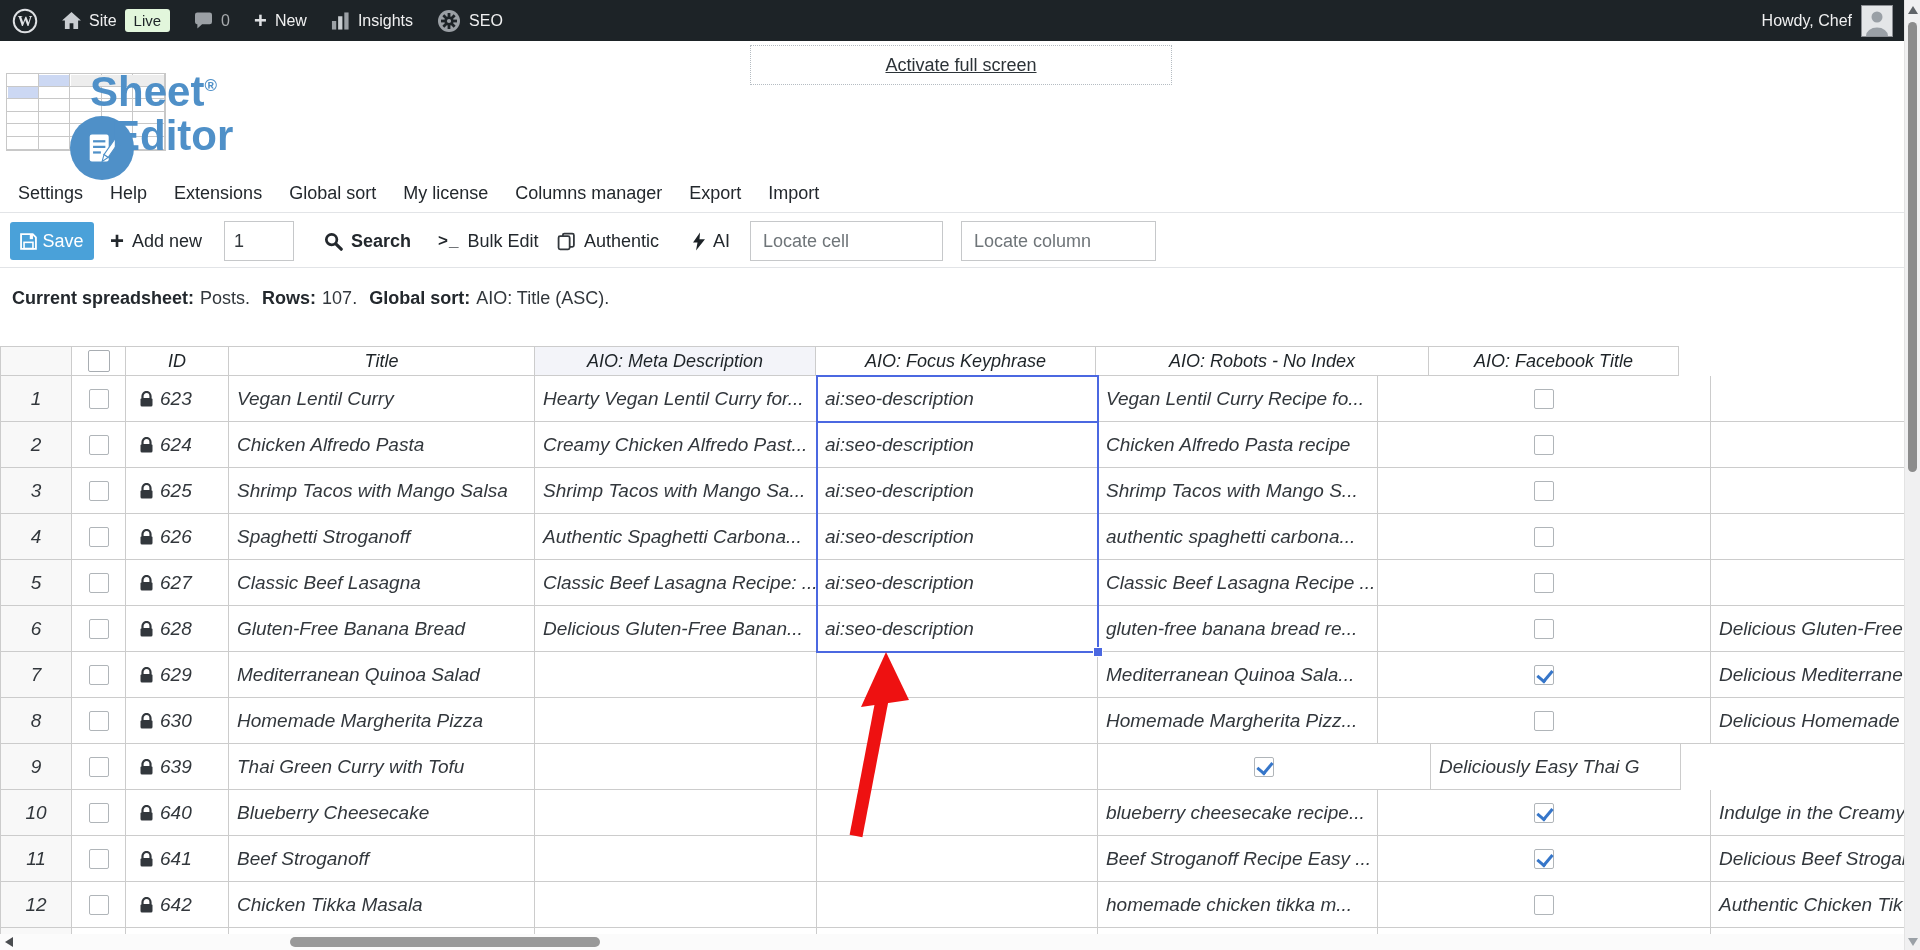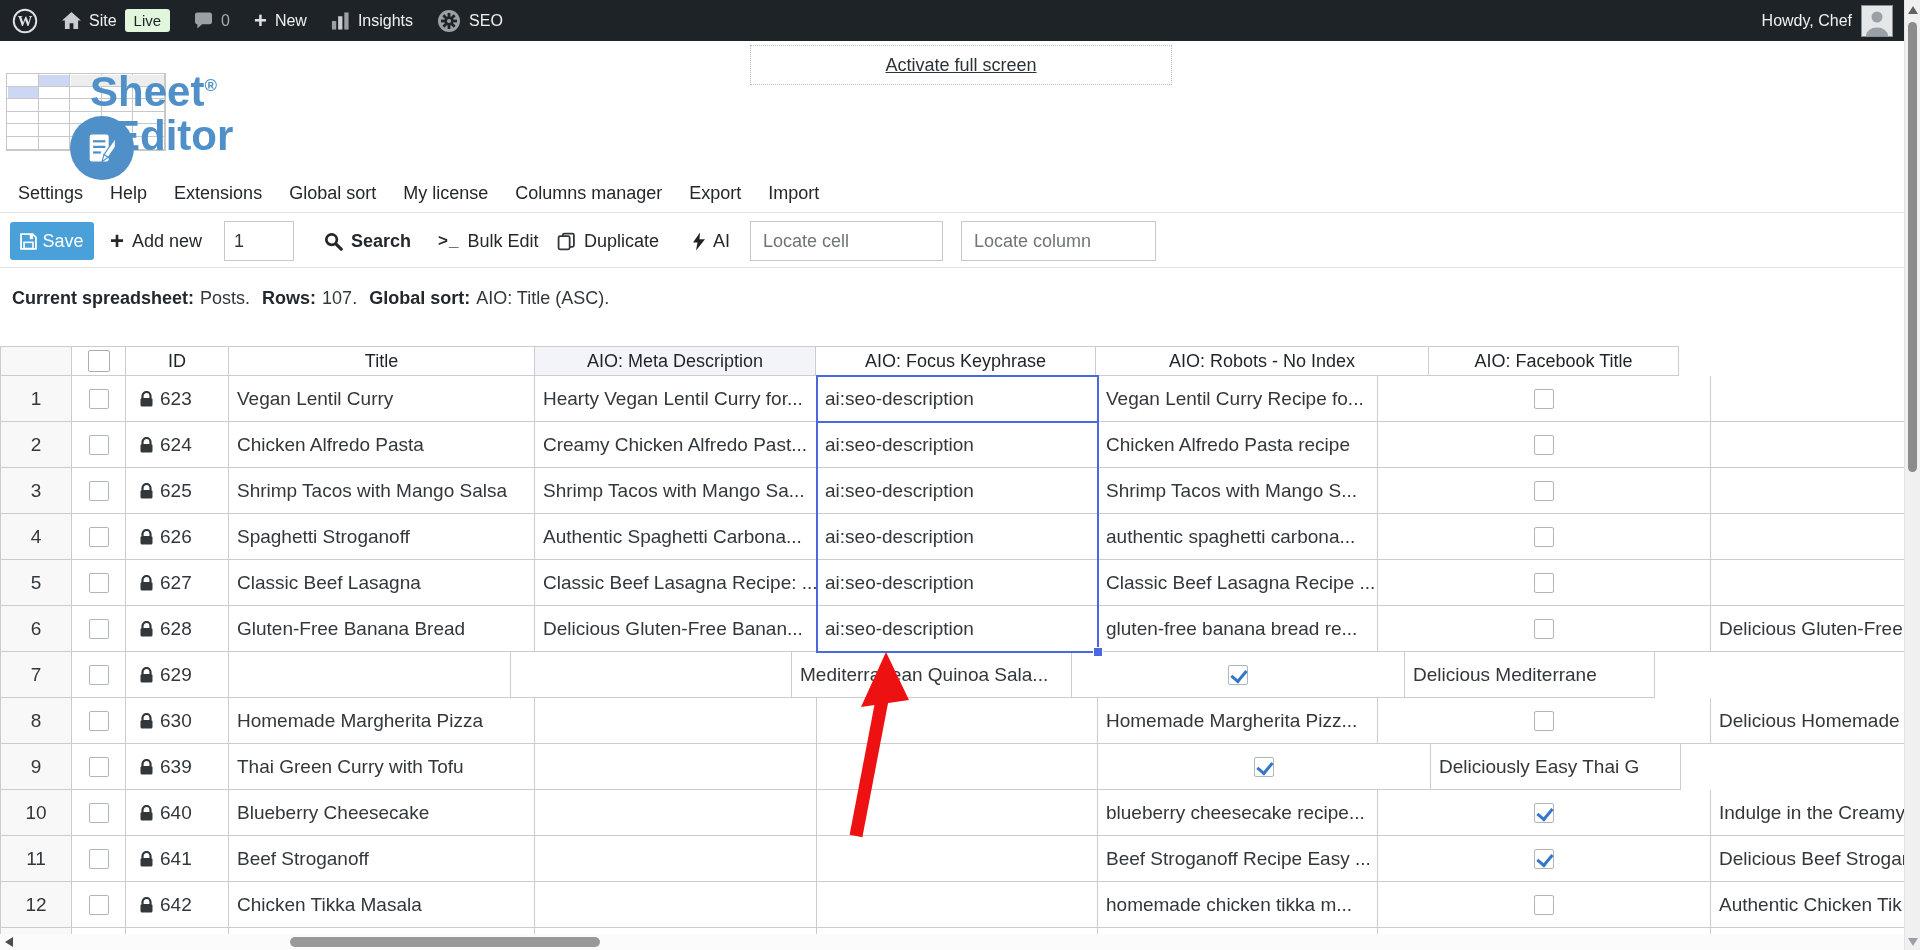--- a/index.html
+++ b/index.html
@@ -48,21 +48,21 @@
           padding:0 12px 0 12px;font-family:inherit;color:#32373c;}
   .locate::placeholder{color:#6f7579;opacity:1;}
   .plus-glyph{font-size:24px;font-weight:bold;line-height:20px;}
   .term-glyph{font-size:17px;font-weight:bold;letter-spacing:1px;}
   
   .statusline{position:absolute;left:12px;top:288px;font-size:18px;color:#32373c;z-index:5;}
   .statusline b{color:#23282d;}
   .sv{margin:0 12px 0 6px;}
   
   .sheet{position:absolute;left:0;top:346px;width:1904px;height:588px;overflow:hidden;z-index:1;}
-  .hrow,.trow{display:flex;}
+  .hrow,.trow{display:flex;font-style:italic;}
   .hcell{box-sizing:border-box;flex:none;height:30px;border:0 solid #ccc;border-width:1px 1px 1px 0;background:#fff;
          display:flex;align-items:center;justify-content:center;font-size:18px;color:#1d2327;overflow:hidden;white-space:nowrap;}
   .hcell:first-child{border-left-width:1px;}
   .numh{background:#f8f8f8;}
   .selh{background:#f3f4f9;}
   .trow .cell{box-sizing:border-box;flex:none;height:46px;border:0 solid #ccc;border-width:0 1px 1px 0;background:#fff;
         display:flex;align-items:center;font-size:19px;color:#32373c;padding:0 8px;overflow:hidden;white-space:nowrap;}
   .trow .cell:first-child{border-left-width:1px;}
   .cell.num{justify-content:center;background:#f8f8f8;padding:0;}
   .cell.cbc{justify-content:center;padding:0;}
@@ -221,21 +221,21 @@
   </span>
   <span class="tb" style="left:438px;">
     <span class="term-glyph">&gt;_</span>
     <span>Bulk Edit</span>
   </span>
   <span class="tb" style="left:557px;">
     <svg width="19" height="19" viewBox="0 0 18 18">
       <rect x="5.5" y="1.5" width="10.5" height="12.5" rx="1.5" fill="#fff" stroke="#32373c" stroke-width="1.7"></rect>
       <rect x="1.5" y="4" width="10.5" height="12.5" rx="1.5" fill="#fff" stroke="#32373c" stroke-width="1.7"></rect>
     </svg>
-    <span>Duplicate</span>
+    <span>Authentic</span>
   </span>
   <span class="tb" style="left:693px;">
     <svg width="12" height="19" viewBox="0 0 12 18">
       <polygon points="7,0 0,10 4.5,10 3,18 12,6.8 6.5,6.8" fill="#1d2327"></polygon>
     </svg>
     <span>AI</span>
   </span>
   <input class="locate" style="left: 750px; width: 193px;" placeholder="Locate cell">
   <input class="locate" style="left: 961px; width: 195px;" placeholder="Locate column">
 </div>
@@ -388,20 +388,21 @@
       <div class="cell cbc" style="width:54px">
         <span class="cb"></span>
       </div>
       <div class="cell idc" style="width:103px">
         <svg class="lock" width="13" height="16" viewBox="0 0 13 16">
           <path d="M2.5 7V5a4 4 0 0 1 8 0v2" fill="none" stroke="#32373c" stroke-width="2.2"></path>
           <rect x="0.5" y="7" width="12" height="8.5" rx="1.5" fill="#32373c"></rect>
         </svg>
         <span>629</span>
       </div>
+      <div class="cell" style="width:306px">Mediterranean Quinoa Salad</div>
       <div class="cell" style="width:282px"></div>
       <div class="cell" style="width:281px"></div>
       <div class="cell" style="width:280px">Mediterranean Quinoa Sala...</div>
       <div class="cell cbc" style="width:333px">
         <span class="cb checked"></span>
       </div>
       <div class="cell" style="width:250px">Delicious Mediterrane</div>
     </div>
     <div class="trow">
       <div class="cell num" style="width:72px">8</div>

